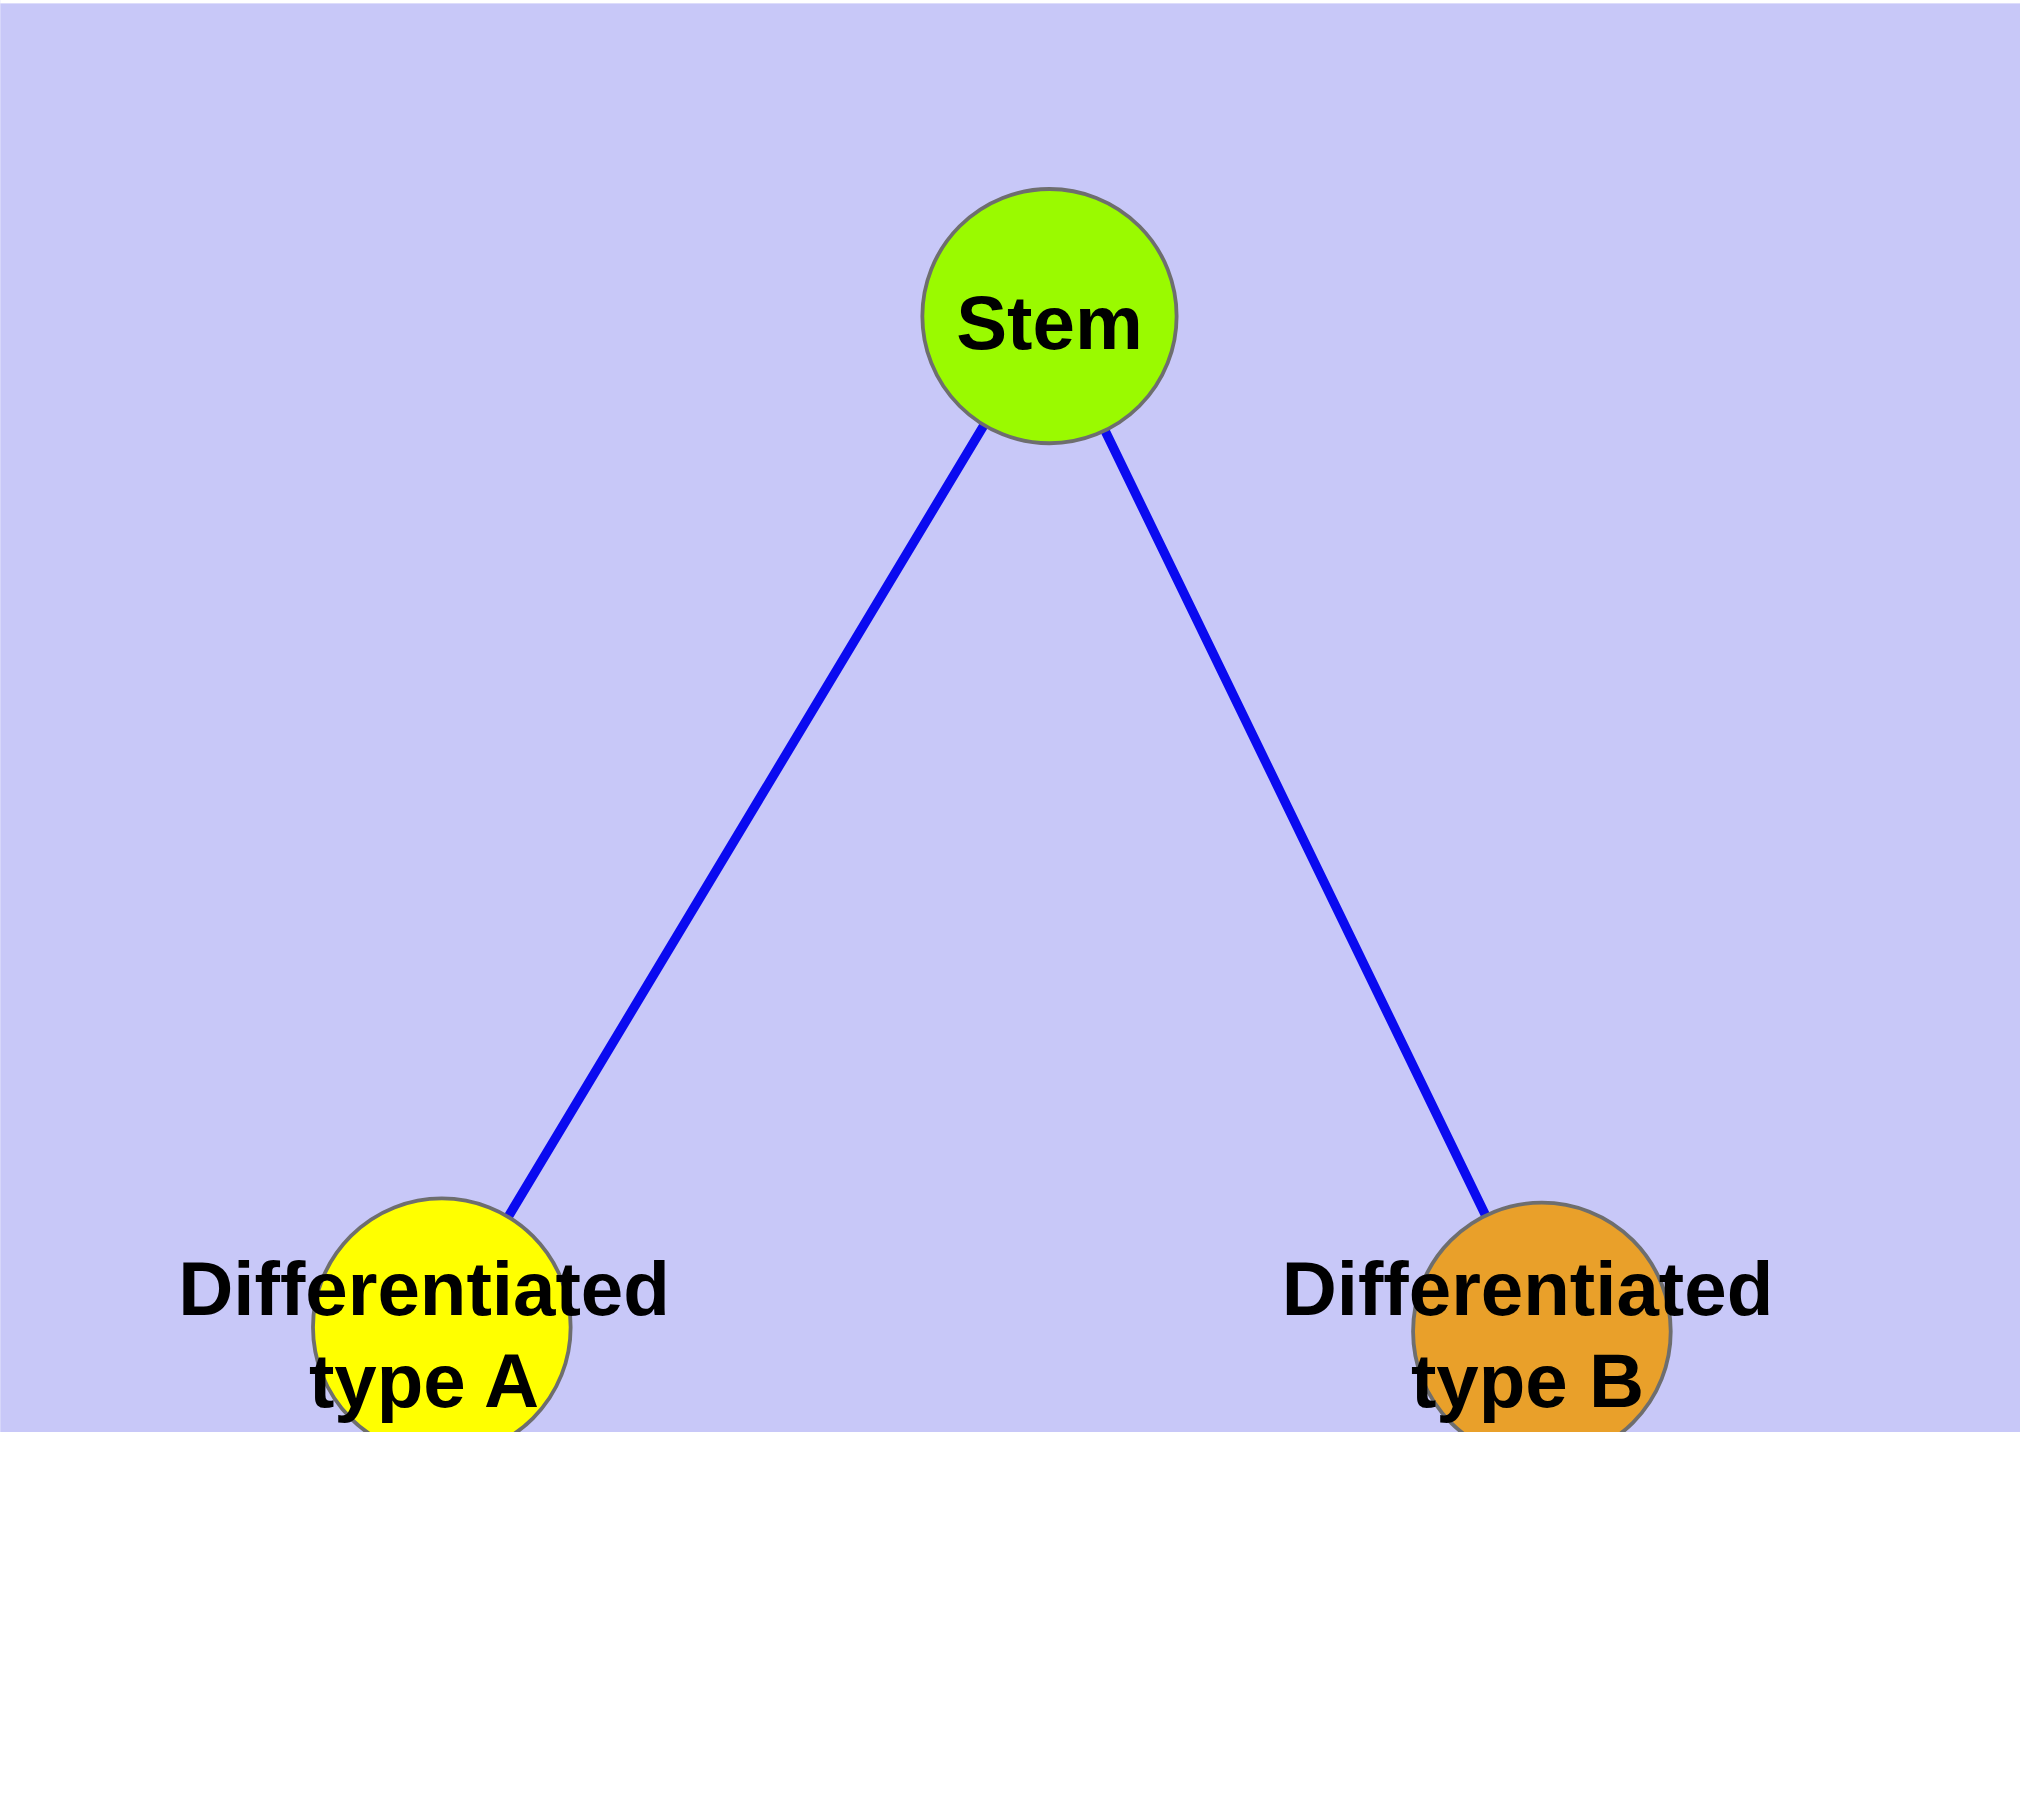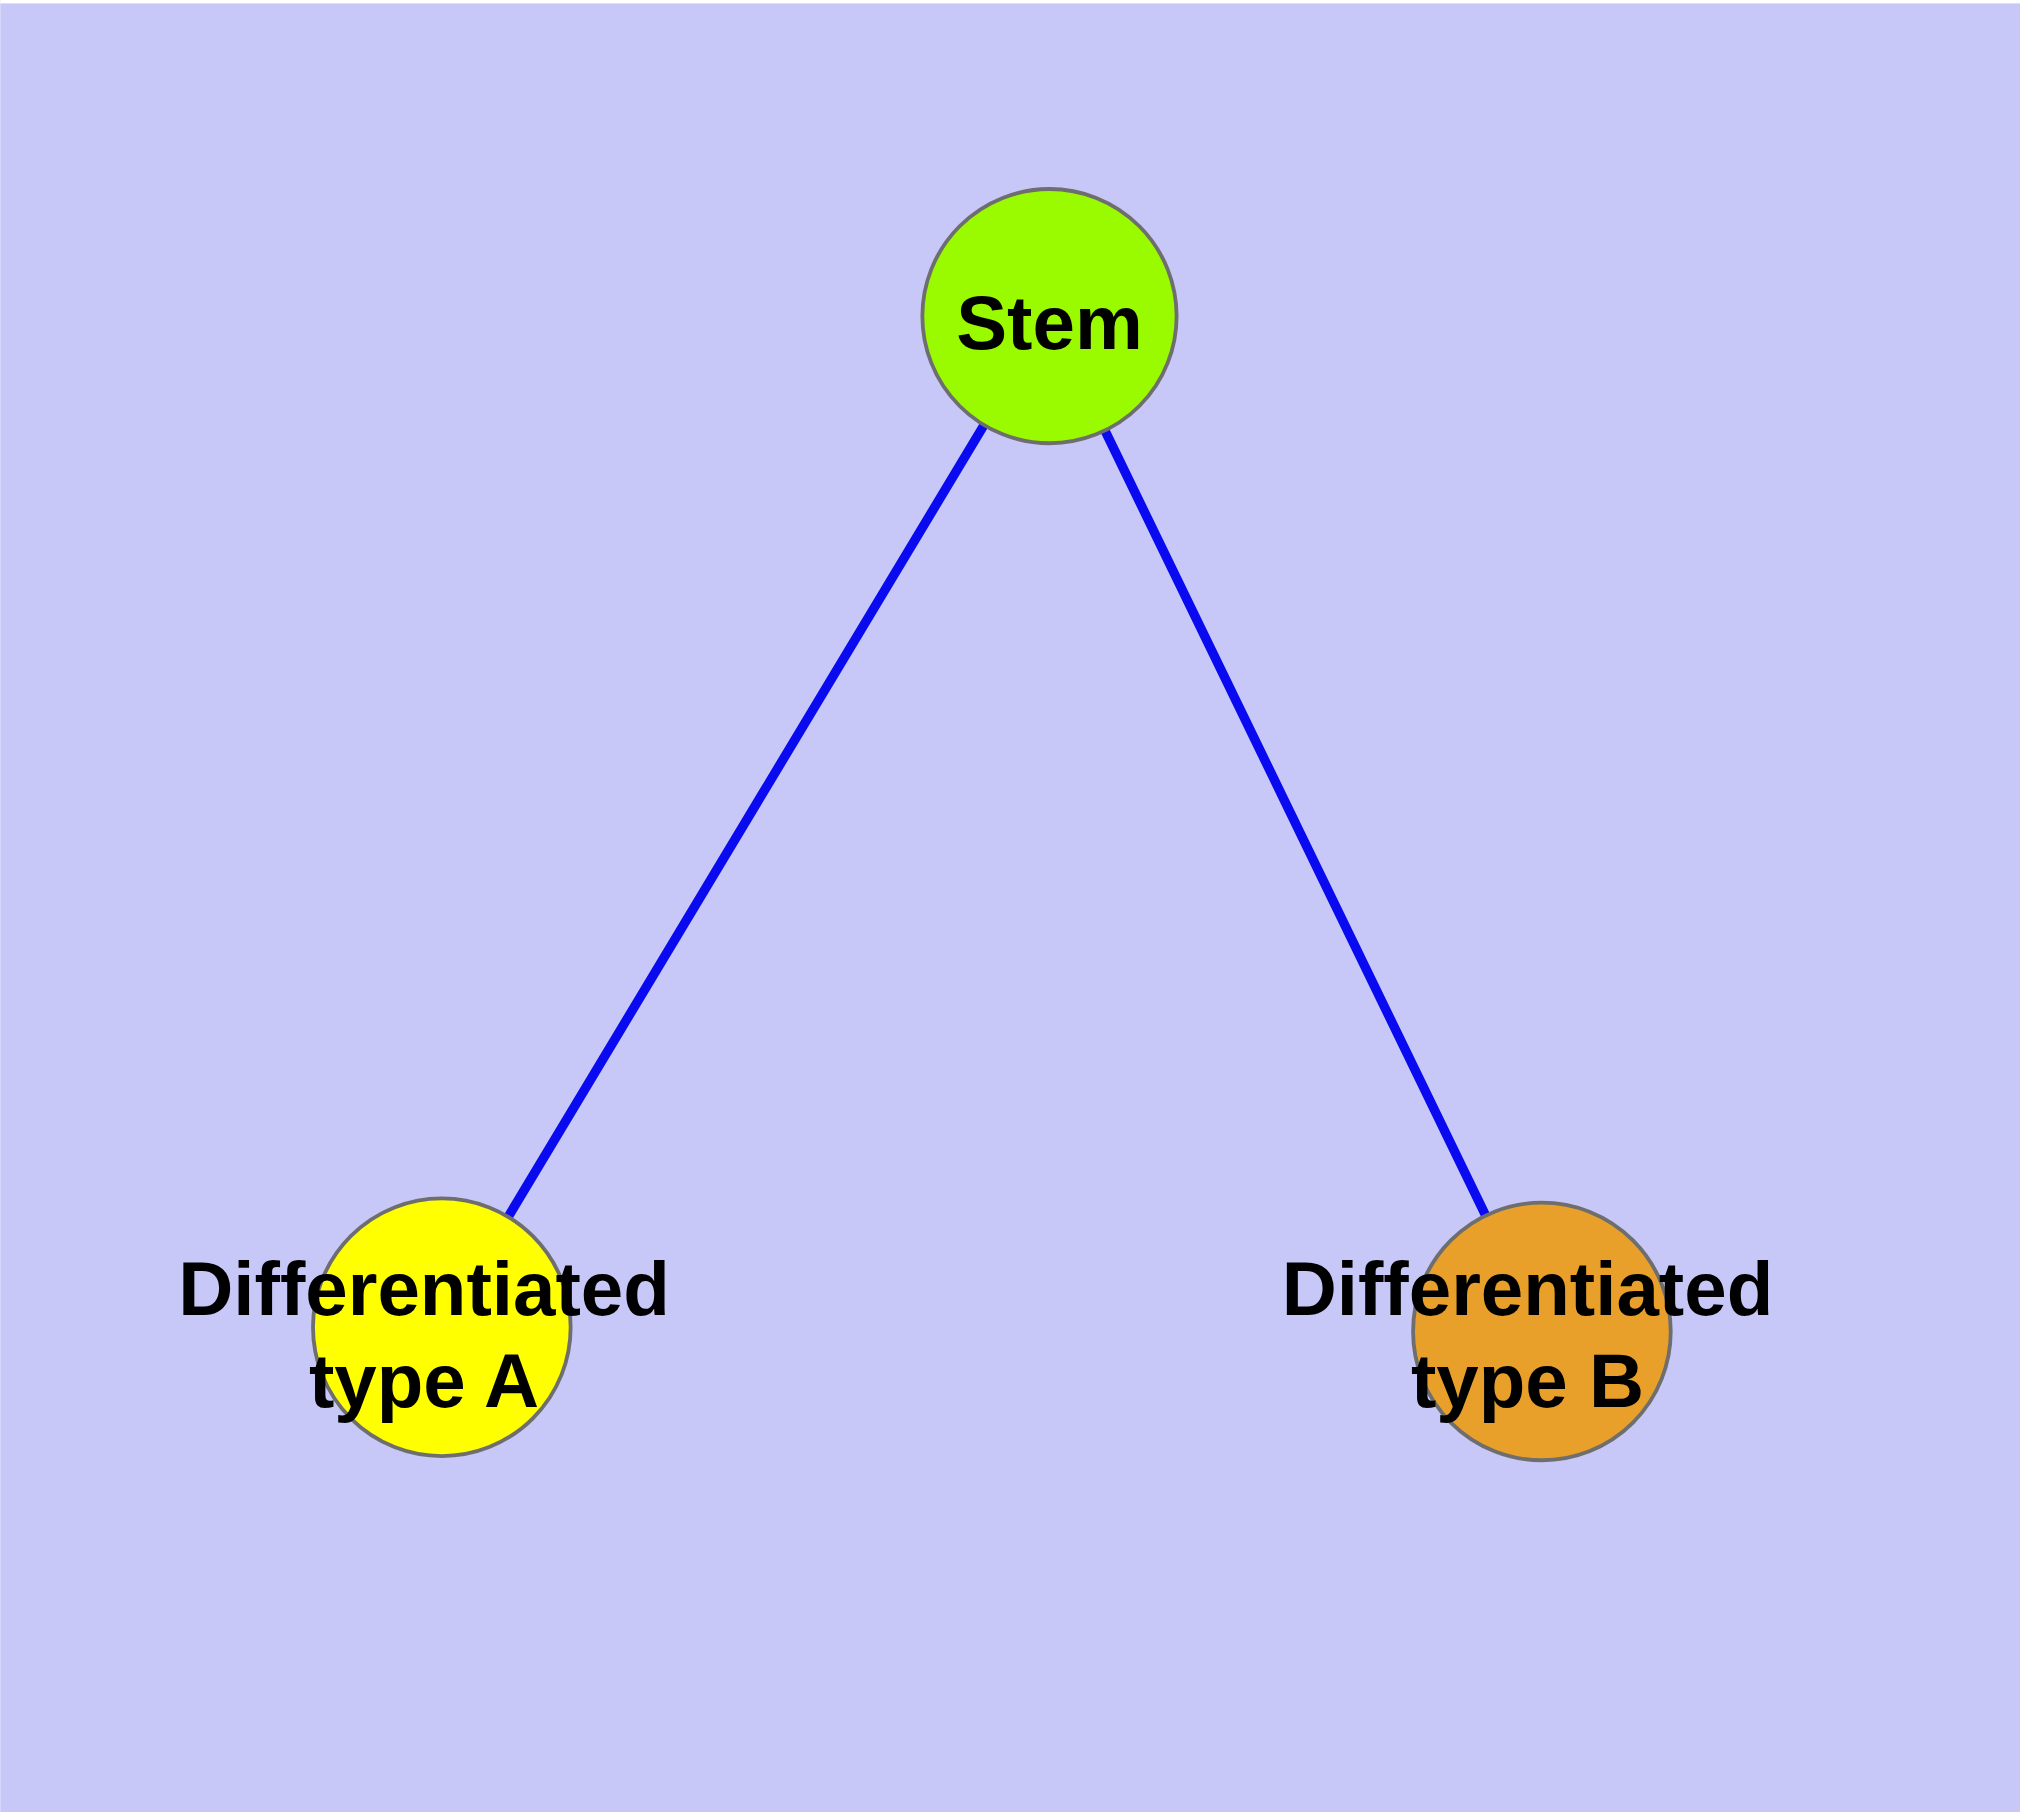--- a/index.html
+++ b/index.html
@@ -3,21 +3,21 @@
 <meta charset="utf-8">
 <style>
   html, body {
     margin: 0;
     padding: 0;
     background: #ffffff;
   }
   #canvas {
     position: relative;
     width: 2021px;
-    height: 1812px;
+    height: 1432px;
     overflow: hidden;
     font-family: "Liberation Sans", sans-serif;
   }
   svg { display: block; }
   .node-label {
     font-family: "Liberation Sans", sans-serif;
     font-weight: bold;
     font-size: 90px;
     text-anchor: middle;
   }

